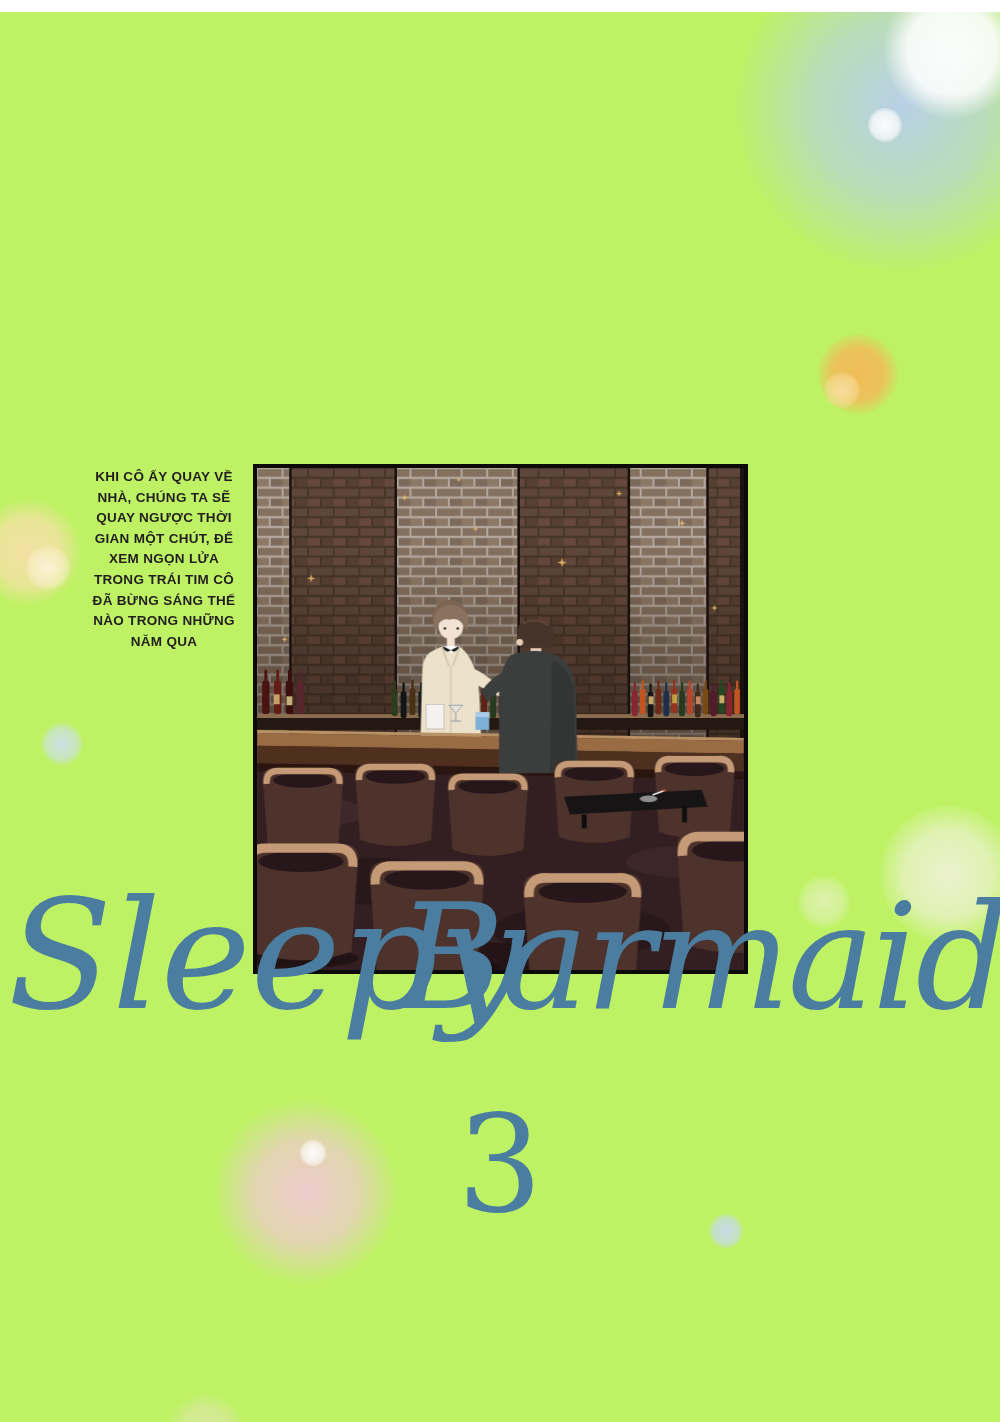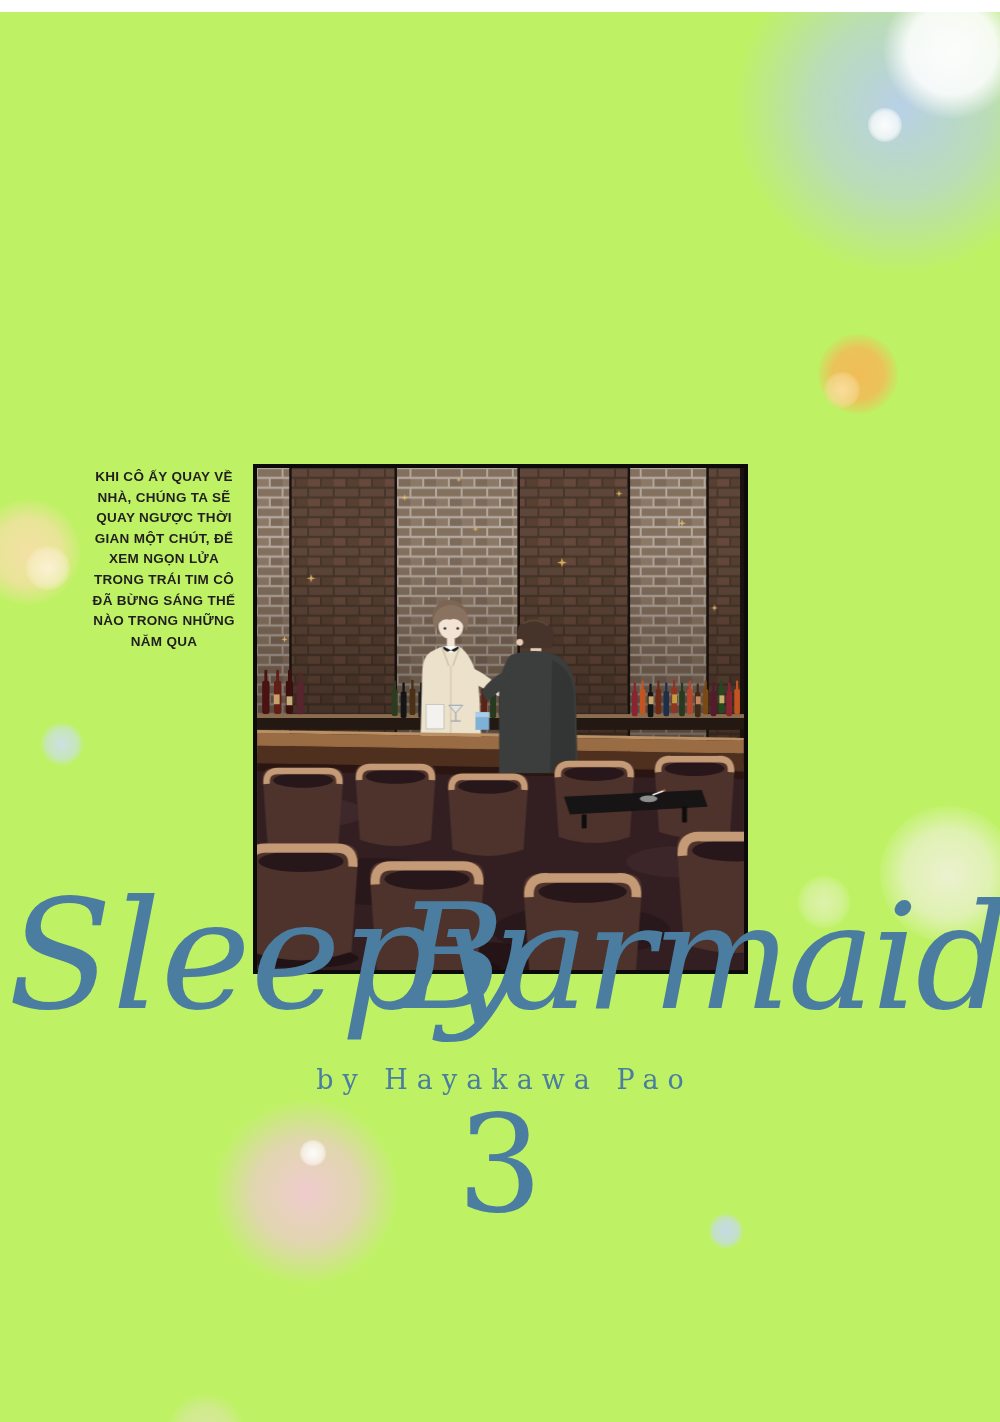--- a/index.html
+++ b/index.html
@@ -263,16 +263,15 @@
         <use href="#chair" transform="translate(-16,378) scale(1.35)"></use>
         <use href="#chair" transform="translate(112,396) scale(1.35)"></use>
         <use href="#chair" transform="translate(268,408) scale(1.4)"></use>
         <use href="#chair" transform="translate(424,366) scale(1.4)"></use>
       </g>
     </svg>
   </div>
 
   <div class="title-word word-sleepy">Sleepy</div>
   <div class="title-word word-barmaid">Barmaid</div>
-  <div class="byline">by Hayakawa Pao</div>
   <div class="volume">3</div>
 
 </div>
 
 </body></html>

